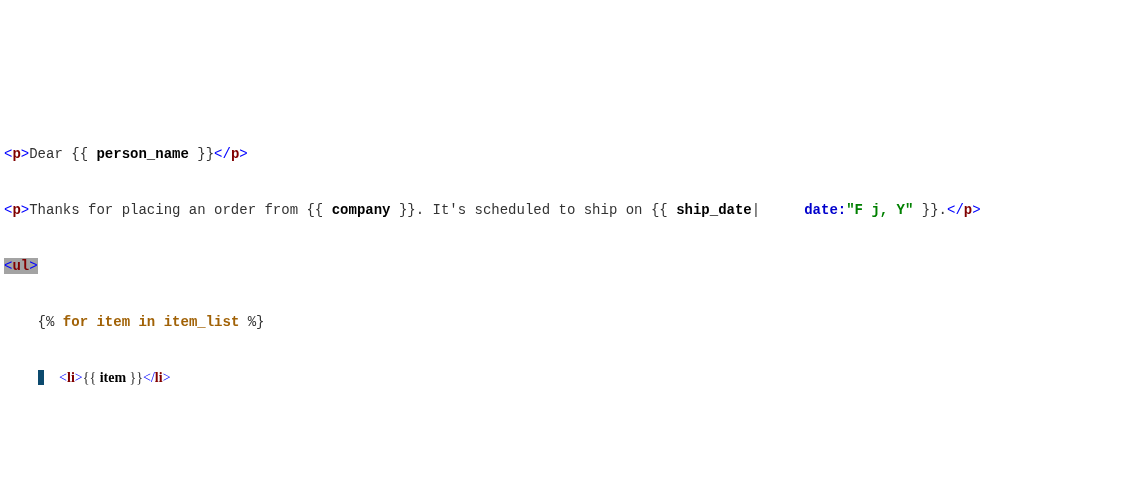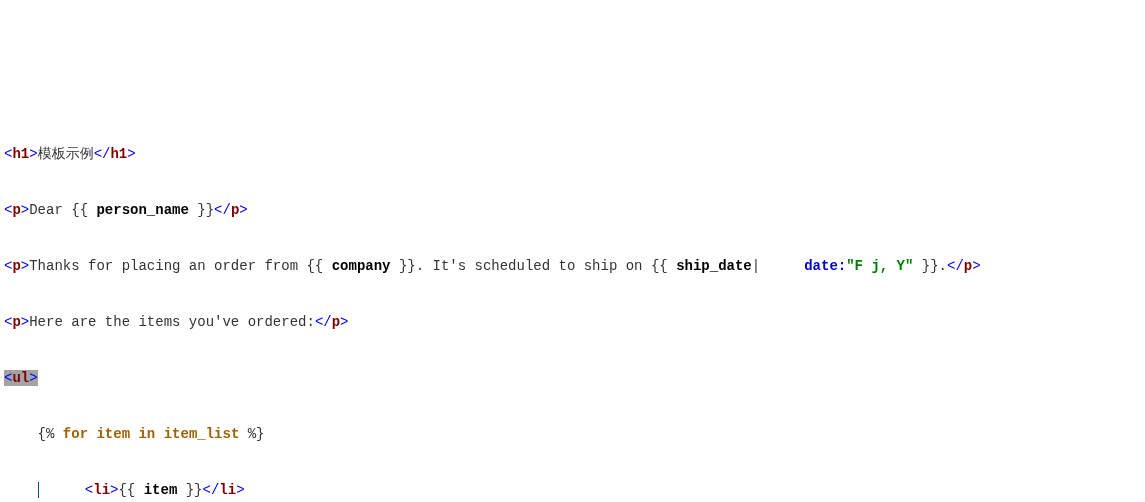--- a/index.html
+++ b/index.html
@@ -23,34 +23,33 @@
   }
   .tag-angle { color: #0000ff; }
   .tag-name { color: #800000; font-weight: bold; }
   .tag-highlight { background: #a3a3a3; }
   .var { color: #000000; font-weight: bold; }
   .filter { color: #0000cc; font-weight: bold; margin-left: 44px; }
   .filter-arg { color: #008000; font-weight: bold; }
   .kw { color: #a16207; font-weight: bold; }
   .text { color: #333; }
   .guide {
-    border-left: 1px solid #0c4a6e;
-    padding-left: 21px;
+    border-left: 6px solid #0c4a6e;
+    padding-left: 5px;
+    font-family: Liberation Serif, serif;
   }
 </style>
 </head>
 <body>
 
 
 
 <div class="code-area">
-<div class="line"><span class="tag-angle">&lt;</span><span class="tag-name">h1</span><span class="tag-angle">&gt;</span><span class="text">模板示例</span><span class="tag-angle">&lt;/</span><span class="tag-name">h1</span><span class="tag-angle">&gt;</span></div>
 <div class="line"><span class="tag-angle">&lt;</span><span class="tag-name">p</span><span class="tag-angle">&gt;</span><span class="text">Dear {{ </span><span class="var">person_name</span><span class="text"> }}</span><span class="tag-angle">&lt;/</span><span class="tag-name">p</span><span class="tag-angle">&gt;</span></div>
 <div class="line"><span class="tag-angle">&lt;</span><span class="tag-name">p</span><span class="tag-angle">&gt;</span><span class="text">Thanks for placing an order from {{ </span><span class="var">company</span><span class="text"> }}. It's scheduled to ship on {{ </span><span class="var">ship_date</span><span class="text">|</span><span class="filter">date:</span><span class="filter-arg">"F j, Y"</span><span class="text"> }}.</span><span class="tag-angle">&lt;/</span><span class="tag-name">p</span><span class="tag-angle">&gt;</span></div>
-<div class="line"><span class="tag-angle">&lt;</span><span class="tag-name">p</span><span class="tag-angle">&gt;</span><span class="text">Here are the items you've ordered:</span><span class="tag-angle">&lt;/</span><span class="tag-name">p</span><span class="tag-angle">&gt;</span></div>
 <div class="line"><span class="tag-highlight"><span class="tag-angle">&lt;</span><span class="tag-name">ul</span><span class="tag-angle">&gt;</span></span></div>
 <div class="line">    <span class="text">{% </span><span class="kw">for</span><span class="kw"> </span><span class="kw">item</span><span class="kw"> </span><span class="kw">in</span><span class="kw"> </span><span class="kw">item_list</span><span class="text"> %}</span></div>
 <div class="line">    <span class="guide">   <span class="tag-angle">&lt;</span><span class="tag-name">li</span><span class="tag-angle">&gt;</span><span class="text">{{ </span><span class="var">item</span><span class="text"> }}</span><span class="tag-angle">&lt;/</span><span class="tag-name">li</span><span class="tag-angle">&gt;</span></span></div>
 
 
 
 
 
 
 

